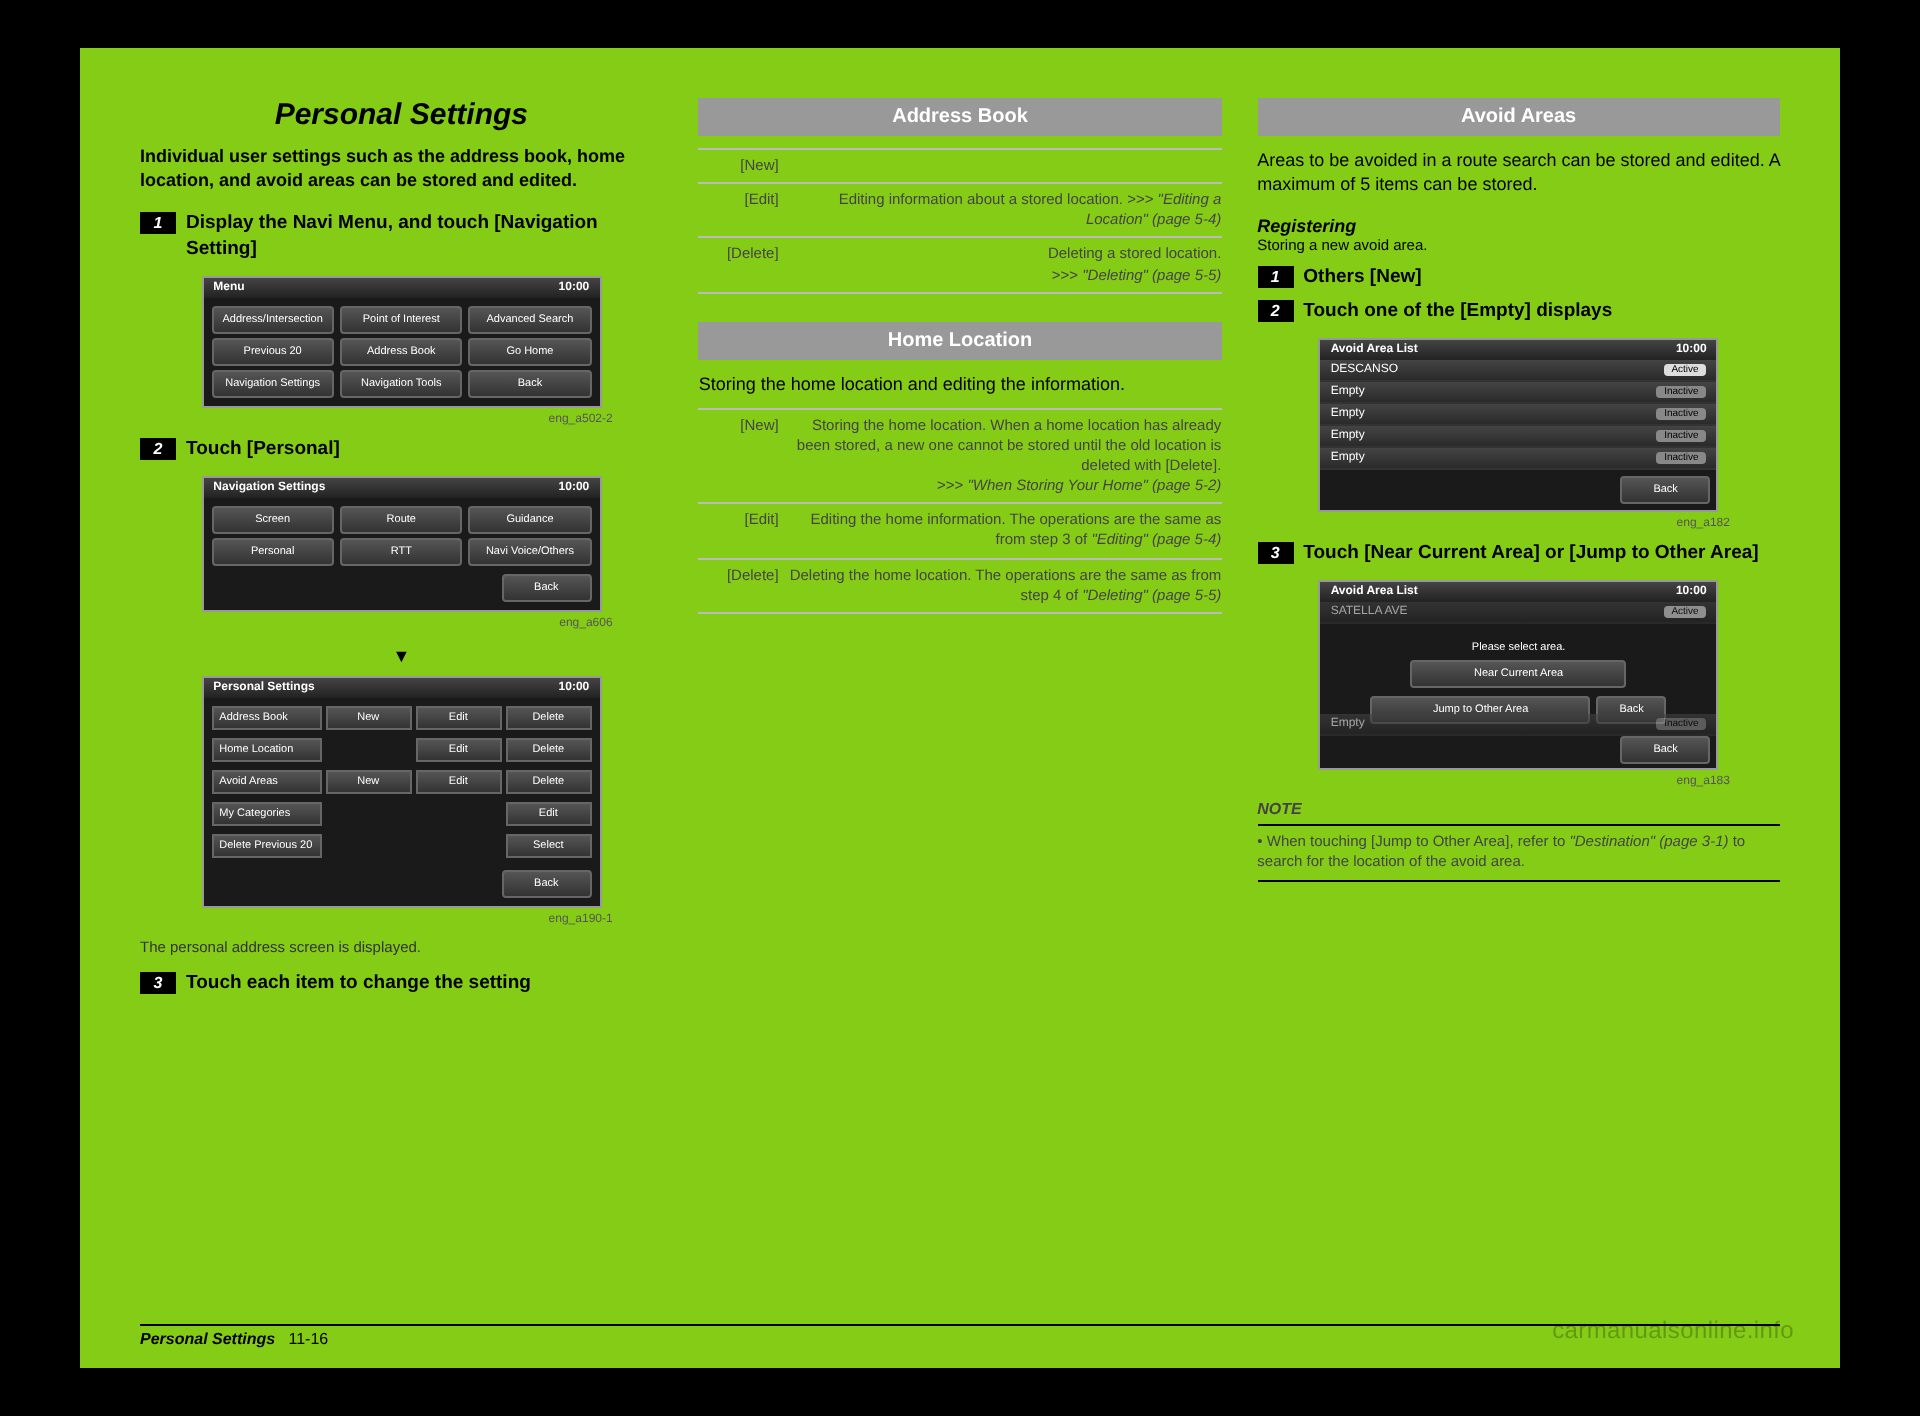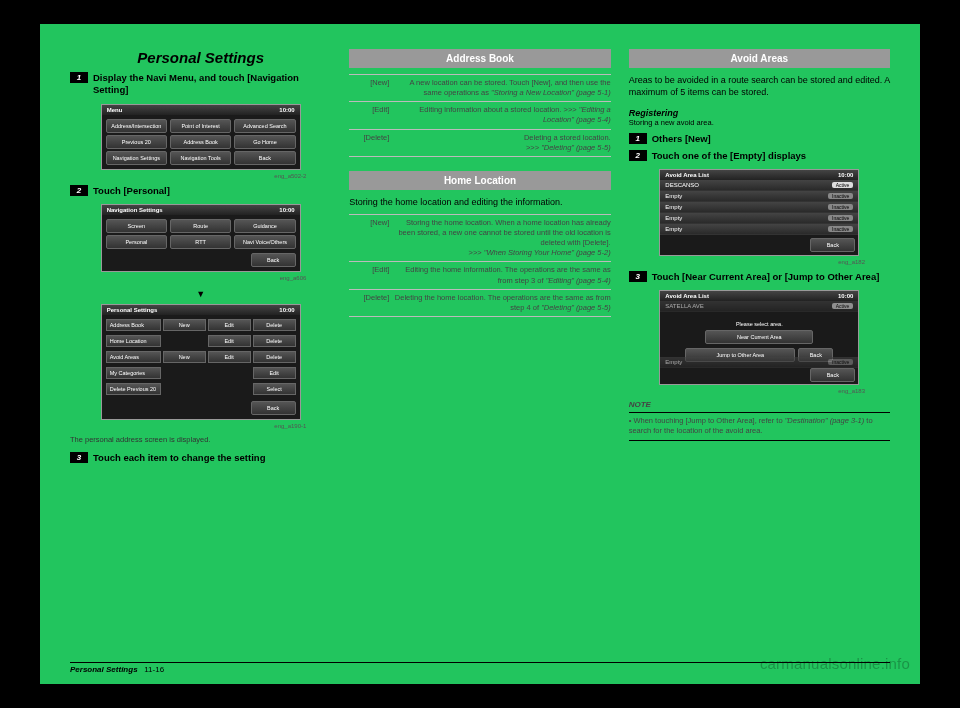--- a/index.html
+++ b/index.html
@@ -8,21 +8,21 @@
       height: 708px;
       background: #000;
       display: flex;
       align-items: center;
       justify-content: center;
       font-family: Arial, Helvetica, sans-serif;
     }
     .page {
       width: 880px;
       height: 660px;
-      background: #22c55e;
+      background: #84cc16;
       padding: 25px 30px 10px 30px;
       position: relative;
       display: flex;
       flex-direction: column;
     }
     .content {
       display: flex;
       gap: 18px;
       flex: 1;
     }
@@ -222,22 +222,22 @@
     .footer {
       border-top: 1px solid #000;
       margin-top: 10px;
       padding-top: 2px;
       font-size: 8px;
     }
     .footer-title { font-weight: bold; font-style: italic; }
     .watermark {
       position:absolute;
       bottom: 12px;
-      right: 10px;
-      font-size: 15px;
+      right: 23px;
+      font-size: 12px;
       color: rgba(0,0,0,0.25);
       letter-spacing: 0.2px;
     }
     .ps-table {
       font-size:5.5px;
     }
     .ps-trow {
       display:flex;
       gap:2px;
       margin-bottom:2px;
@@ -257,20 +257,21 @@
     }
   </style>
 </head>
 <body>
 
 <div class="page">
   <div class="content">
 
     <div class="col">
       <h1 class="main-title">Personal Settings</h1>
+      <p class="intro">Individual user settings such as the address book, home location, and avoid areas can be stored and edited.</p>
 
       <div class="step">
         <span class="step-num">1</span>
         <span class="step-text">Display the Navi Menu, and touch [Navigation Setting]</span>
       </div>
 
       <div class="shot">
         <div class="shot-header">
           <span>Menu</span>
           <span>10:00</span>
@@ -373,21 +374,20 @@
         <span class="step-num">3</span>
         <span class="step-text">Touch each item to change the setting</span>
       </div>
     </div>
 
     <div class="col">
       <div class="section-bar">Address Book</div>
       <div class="def-table" id="ab-table">
           <div class="def-row">
             <div class="def-key">[New]</div>
-            <div class="def-val">A new location can be stored. Touch [New], and then use the same operations as <em>"Storing a New Location" (page 5-1)</em></div>
           </div>
           <div class="def-row">
             <div class="def-key">[Edit]</div>
             <div class="def-val">Editing information about a stored location. &gt;&gt;&gt; <em>"Editing a Location" (page 5-4)</em></div>
           </div>
           <div class="def-row">
             <div class="def-key">[Delete]</div>
             <div class="def-val">Deleting a stored location.<br>&gt;&gt;&gt; <em>"Deleting" (page 5-5)</em></div>
           </div>
         </div>

